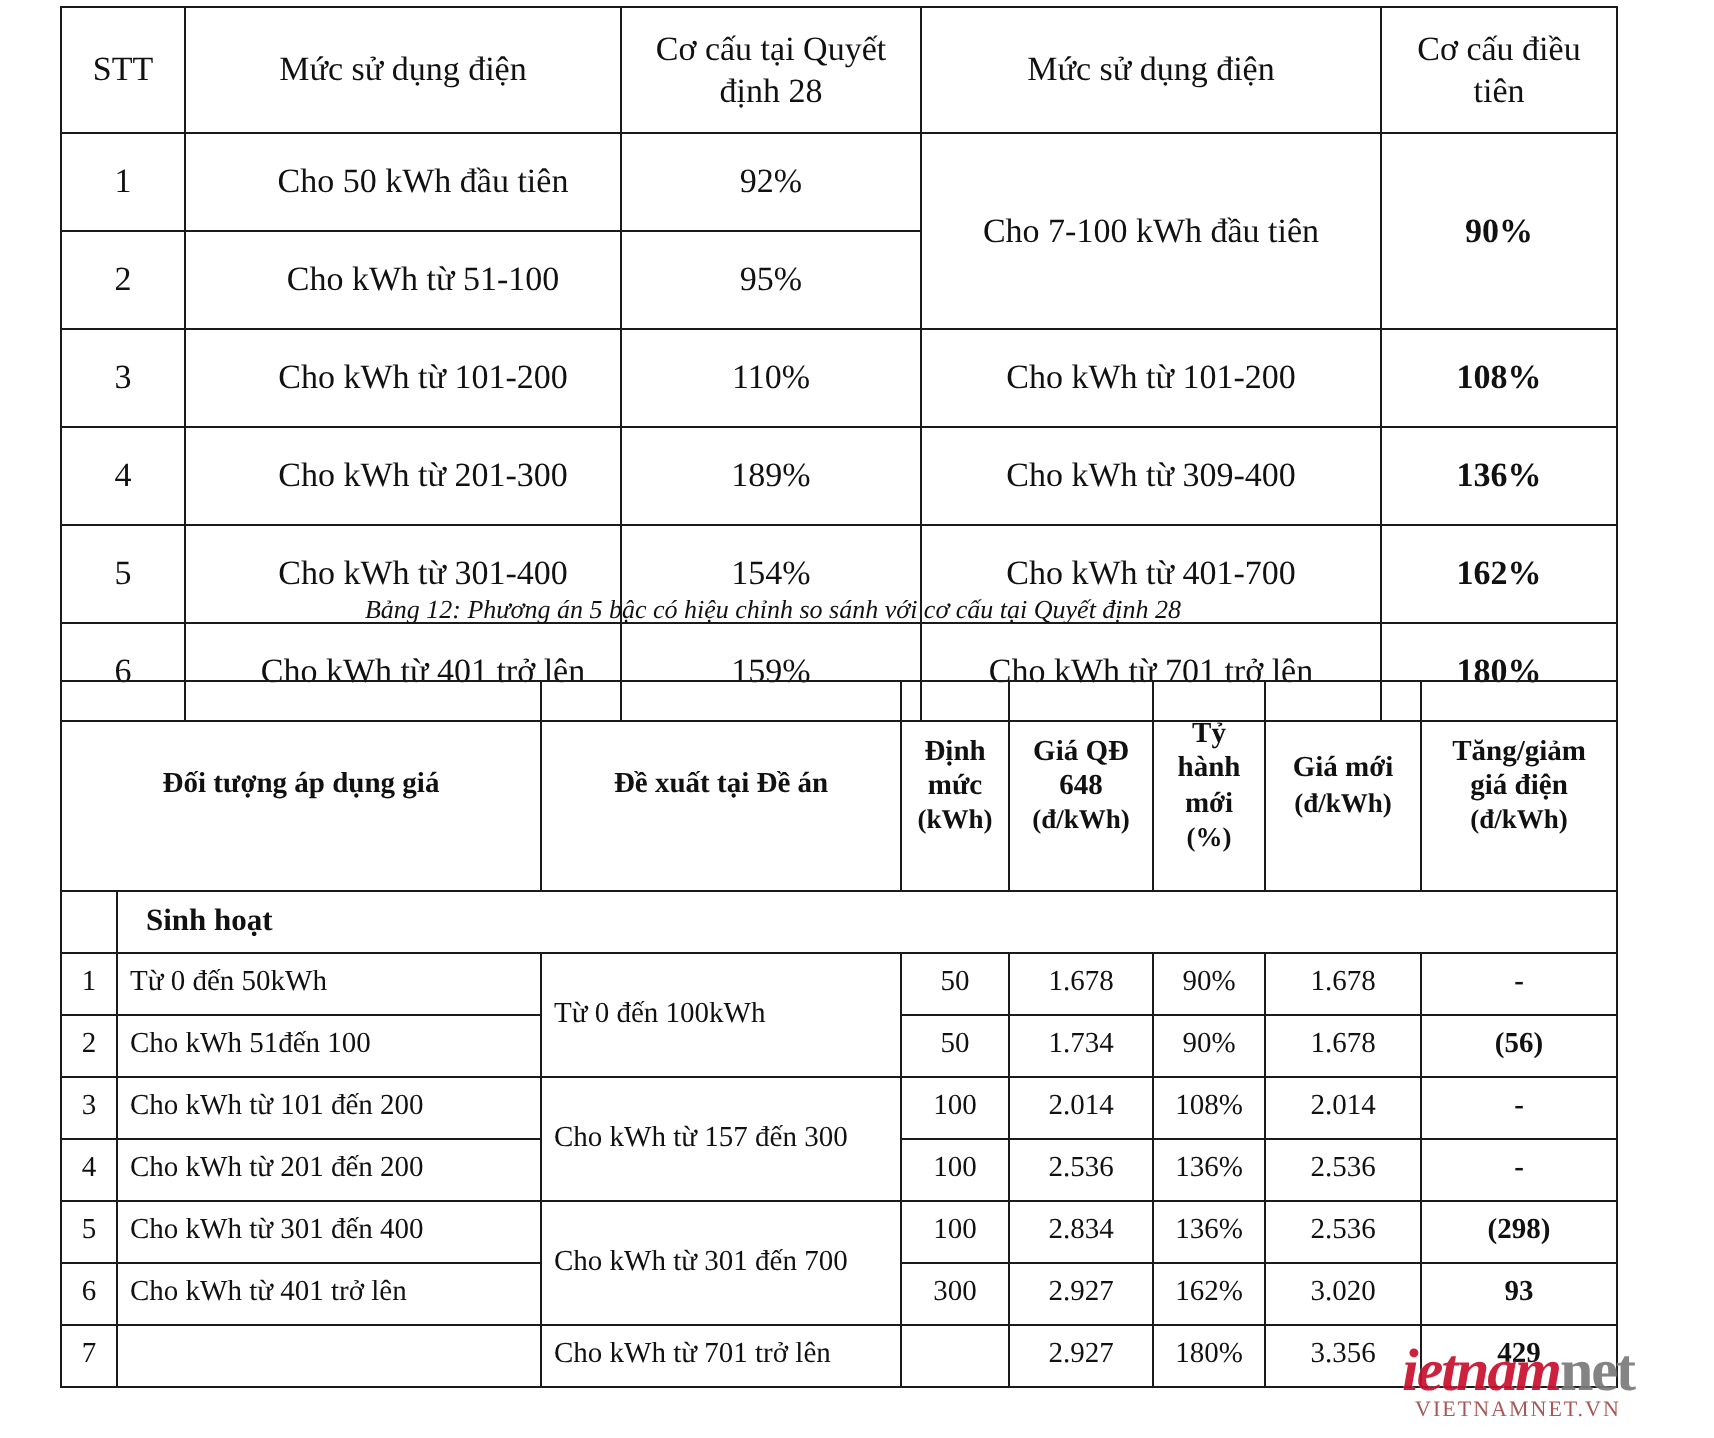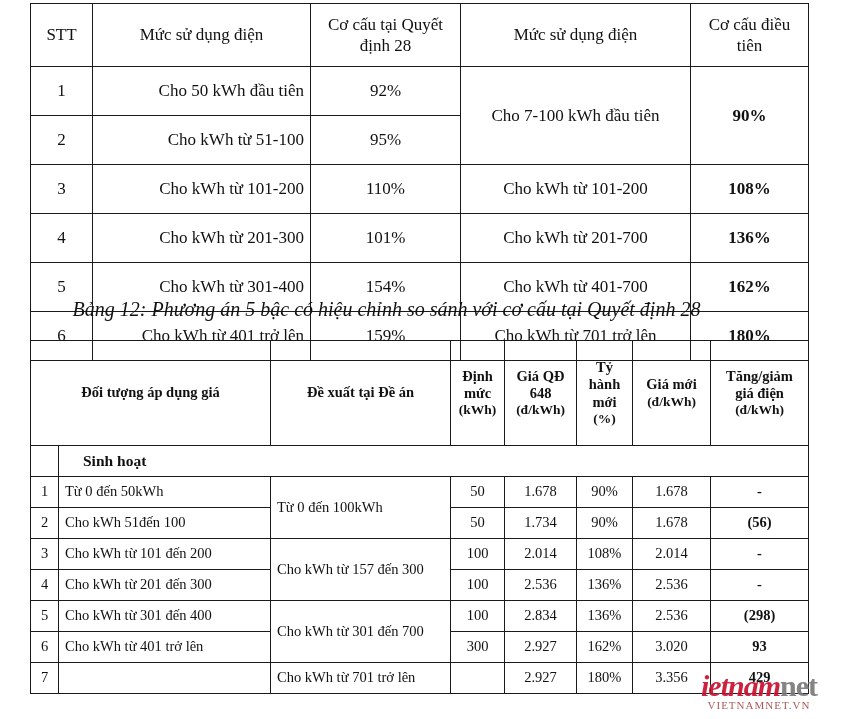--- a/index.html
+++ b/index.html
@@ -37,35 +37,35 @@
     font-weight: normal;
     line-height: 1.25;
   }
   table.t12 .hdr td {
     height: 54px;
   }
   table.t12 .body td {
     height: 40px;
   }
   table.t12 td.left {
-    text-align: right;
+    text-align: center;
     padding-left: 26px;
   }
   table.t12 td.bold {
     font-weight: bold;
   }
 
   
   .caption {
     position: absolute;
     left: 0;
     width: 773px;
     text-align: center;
     font-style: italic;
-    font-size: 20px;
+    font-size: 13px;
     line-height: 1.35;
   }
   #cap12 { top: 296px; }
   #cap13 { top: 668px; }
 
   
   .t13-wrap {
     position: absolute;
     left: 30px;
     top: 340px;
@@ -93,21 +93,21 @@
     height: 26px;
   }
   table.t13 td.left {
     text-align: left;
     padding-left: 6px;
     margin-left: 12px;
   }
   table.t13 td.bold { font-weight: bold; }
   table.t13 td.sinh {
     text-align: left;
-    padding-left: 24px;
+    padding-left: 14px;
     font-weight: bold;
     font-size: 15.5px;
   }
   .hdr-sub { font-size: 13.5px; font-weight: bold; }
 
   
   .watermark {
     position: absolute;
     right: 8px;
     bottom: 8px;
@@ -174,22 +174,22 @@
     <tr class="body">
       <td>3</td>
       <td class="left">Cho kWh từ 101-200</td>
       <td>110%</td>
       <td>Cho kWh từ 101-200</td>
       <td class="bold">108%</td>
     </tr>
     <tr class="body">
       <td>4</td>
       <td class="left">Cho kWh từ 201-300</td>
-      <td>101%</td>
-      <td>Cho kWh từ 201-700</td>
+      <td>189%</td>
+      <td>Cho kWh từ 309-400</td>
       <td class="bold">136%</td>
     </tr>
     <tr class="body">
       <td>5</td>
       <td class="left">Cho kWh từ 301-400</td>
       <td>154%</td>
       <td>Cho kWh từ 401-700</td>
       <td class="bold">162%</td>
     </tr>
     <tr class="body">
@@ -273,21 +273,21 @@
       <td class="left">Cho kWh từ 101 đến 200</td>
       <td rowspan="2" class="left">Cho kWh từ 157 đến 300</td>
       <td>100</td>
       <td>2.014</td>
       <td>108%</td>
       <td>2.014</td>
       <td class="bold">-</td>
     </tr>
     <tr class="body">
       <td>4</td>
-      <td class="left">Cho kWh từ 201 đến 300</td>
+      <td class="left">Cho kWh từ 201 đến 200</td>
       <td>100</td>
       <td>2.536</td>
       <td>136%</td>
       <td>2.536</td>
       <td class="bold">-</td>
     </tr>
 
     <tr class="body">
       <td>5</td>
       <td class="left">Cho kWh từ 301 đến 400</td>

